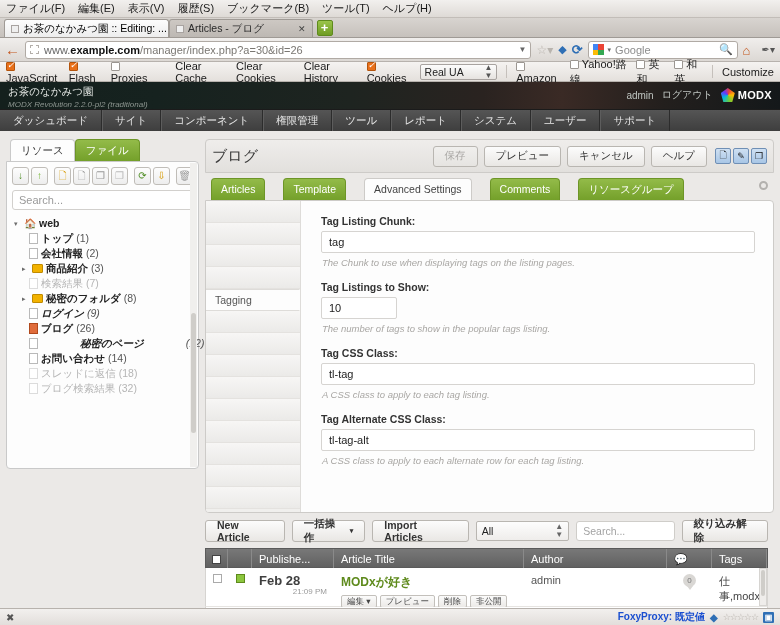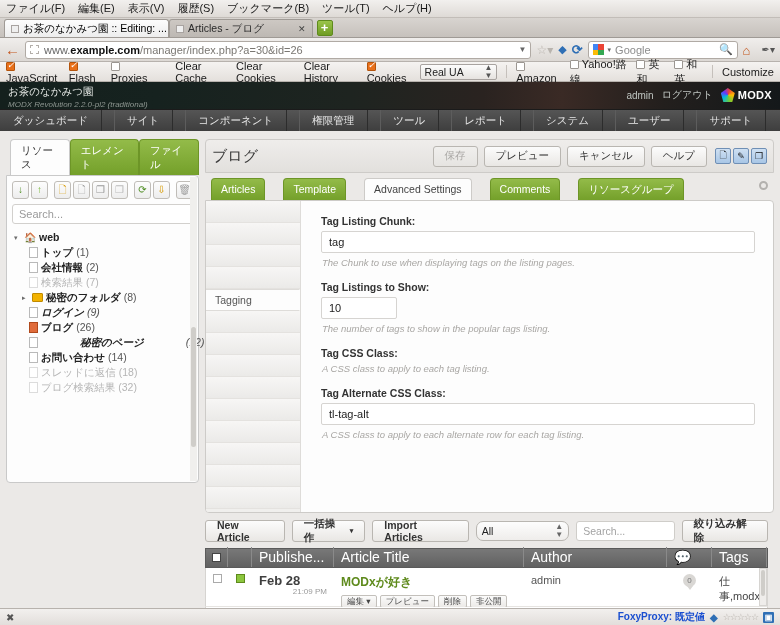--- a/index.html
+++ b/index.html
@@ -91,21 +91,21 @@
   .modx-acct{ position:absolute; right:8px; top:6px; display:flex; align-items:center; gap:8px;
     font-size:10px; color:#bfc5c1;}
   .modx-logo{ display:flex;align-items:center;gap:3px;}
   .modx-logo .m{width:14px;height:14px;background:
       conic-gradient(from 20deg,#e43,#fb0,#7c3,#0bd,#63f,#e43);
       clip-path:polygon(50% 0,100% 35%,82% 100%,18% 100%,0 35%);}
   .modx-logo .t{font-size:11px;font-weight:bold;color:#fff;letter-spacing:.3px;}
   .modx-nav{
     height:22px; background:linear-gradient(#555,#3e3e3e);
     border-top:1px solid #1b1b1b;
-    display:flex; align-items:stretch; font-size:10.5px;gap:12px;
+    display:flex; align-items:stretch; font-size:10.5px;
   }
   .modx-nav a{
     display:flex;align-items:center;padding:0 13px;color:#e7e7e7;
     border-right:1px solid #2c2c2c; box-shadow:1px 0 0 #5d5d5d inset;
     text-decoration:none;
   }
   .modx-nav a:first-child{box-shadow:none;}
 
   
   .modx-body{ height:475px; display:flex; padding:8px 6px 0 6px; gap:6px; background:#ebe9e7;}
@@ -196,31 +196,31 @@
   
   .gridwrap{ padding:7px 6px 0 0;}
   .gridtools{ display:flex;align-items:center;gap:7px; margin-bottom:6px;}
   .btn2{
     height:22px;padding:0 11px;border:1px solid #b9b6b1;border-radius:3px;
     background:linear-gradient(#fcfcfc,#e9e7e4);font-size:10.5px;color:#333;font-weight:bold;
     display:flex;align-items:center;gap:5px;
   }
   .gfilter{
     height:20px;width:95px;margin-left:auto;
-    background:linear-gradient(#fdfdfd,#efedeb);border:1px solid #b9b6b1;border-radius:7px;
+    background:linear-gradient(#fdfdfd,#efedeb);border:1px solid #b9b6b1;border-radius:2px;
     display:flex;align-items:center;padding:0 5px;font-size:10.5px;color:#222;
   }
   .gfilter .sp{margin-left:auto;font-size:8px;color:#666;line-height:8px;}
   .gsearch{
     height:20px;width:100px;background:#fff;border:1px solid #cfcdc9;border-radius:3px;
     display:flex;align-items:center;padding:0 6px;font-size:10.5px;color:#a3a3a3;
   }
   .ghead{
     height:20px;background:linear-gradient(#787878,#616161);color:#fff;
-    display:flex;align-items:flex-end;font-size:14px;border:1px solid #5a5a5a;
+    display:flex;align-items:flex-start;font-size:11px;border:1px solid #5a5a5a;
   }
   .ghead div{ padding:0 7px; border-right:1px solid #8a8a8a; height:20px;display:flex;align-items:center;}
   .ghead .hchk{width:22px;justify-content:center;padding:0;}
   .ghead .hchk i{width:9px;height:9px;background:#fff;border:1px solid #444;display:block;}
   .grow{
     background:#fff;border-left:1px solid #d6d4d1;border-right:1px solid #d6d4d1;
     border-bottom:1px solid #e6e4e1;display:flex;align-items:flex-start;padding-top:6px;height:39px;
     position:relative;
   }
   .grow .c{ padding:0 7px;}
@@ -351,21 +351,20 @@
     <a>システム</a>
     <a>ユーザー</a>
     <a>サポート</a>
   </div>
 
   <div class="modx-body">
 
     <div class="treepanel">
       <div class="tree-tabs">
         <div class="tree-tab active">リソース</div>
-        <div class="tree-tab">エレメント</div>
         <div class="tree-tab">ファイル</div>
       </div>
       <div class="tree-box">
         <div class="tree-tools">
           <div class="tbtn">
               <span style="color:#4b8b1f;font-weight:bold;">↓</span>
             </div>
           <div class="tbtn">
               <span style="color:#6fb32a;font-weight:bold;">↑</span>
             </div>
@@ -403,20 +402,26 @@
           <div id="treenodes">
               <div class="tnode" style="padding-left: 17px;">
                 <i class="doc-ico"></i>
                 <span style="font-weight: bold;">トップ</span>
                 <span class="cnt">(1)</span>
               </div>
               <div class="tnode" style="padding-left: 17px;">
                 <i class="doc-ico"></i>
                 <span style="font-weight: bold;">会社情報</span>
                 <span class="cnt">(2)</span>
+              </div>
+              <div class="tnode" style="padding-left: 10px;">
+                <span class="ar">▸</span>
+                <i class="fold-ico"></i>
+                <span style="font-weight: bold;">商品紹介</span>
+                <span class="cnt">(3)</span>
               </div>
               <div class="tnode dim" style="padding-left: 17px;">
                 <i class="doc-ico"></i>
                 <span>検索結果</span>
                 <span class="cnt">(7)</span>
               </div>
               <div class="tnode" style="padding-left: 10px;">
                 <span class="ar">▸</span>
                 <i class="fold-ico"></i>
                 <span style="font-weight: bold;">秘密のフォルダ</span>
@@ -510,20 +515,23 @@
           </div>
           <div>
             <div class="flabel">Tag Listings to Show:</div>
             <div class="finput short">
                 <span>10</span>
               </div>
             <div class="fhint">The number of tags to show in the popular tags listing.</div>
           </div>
           <div>
             <div class="flabel">Tag CSS Class:</div>
+            <div class="finput">
+                <span>tl-tag</span>
+              </div>
             <div class="fhint">A CSS class to apply to each tag listing.</div>
           </div>
           <div>
             <div class="flabel">Tag Alternate CSS Class:</div>
             <div class="finput">
                 <span>tl-tag-alt</span>
               </div>
             <div class="fhint">A CSS class to apply to each alternate row for each tag listing.</div>
           </div>
         </div>

